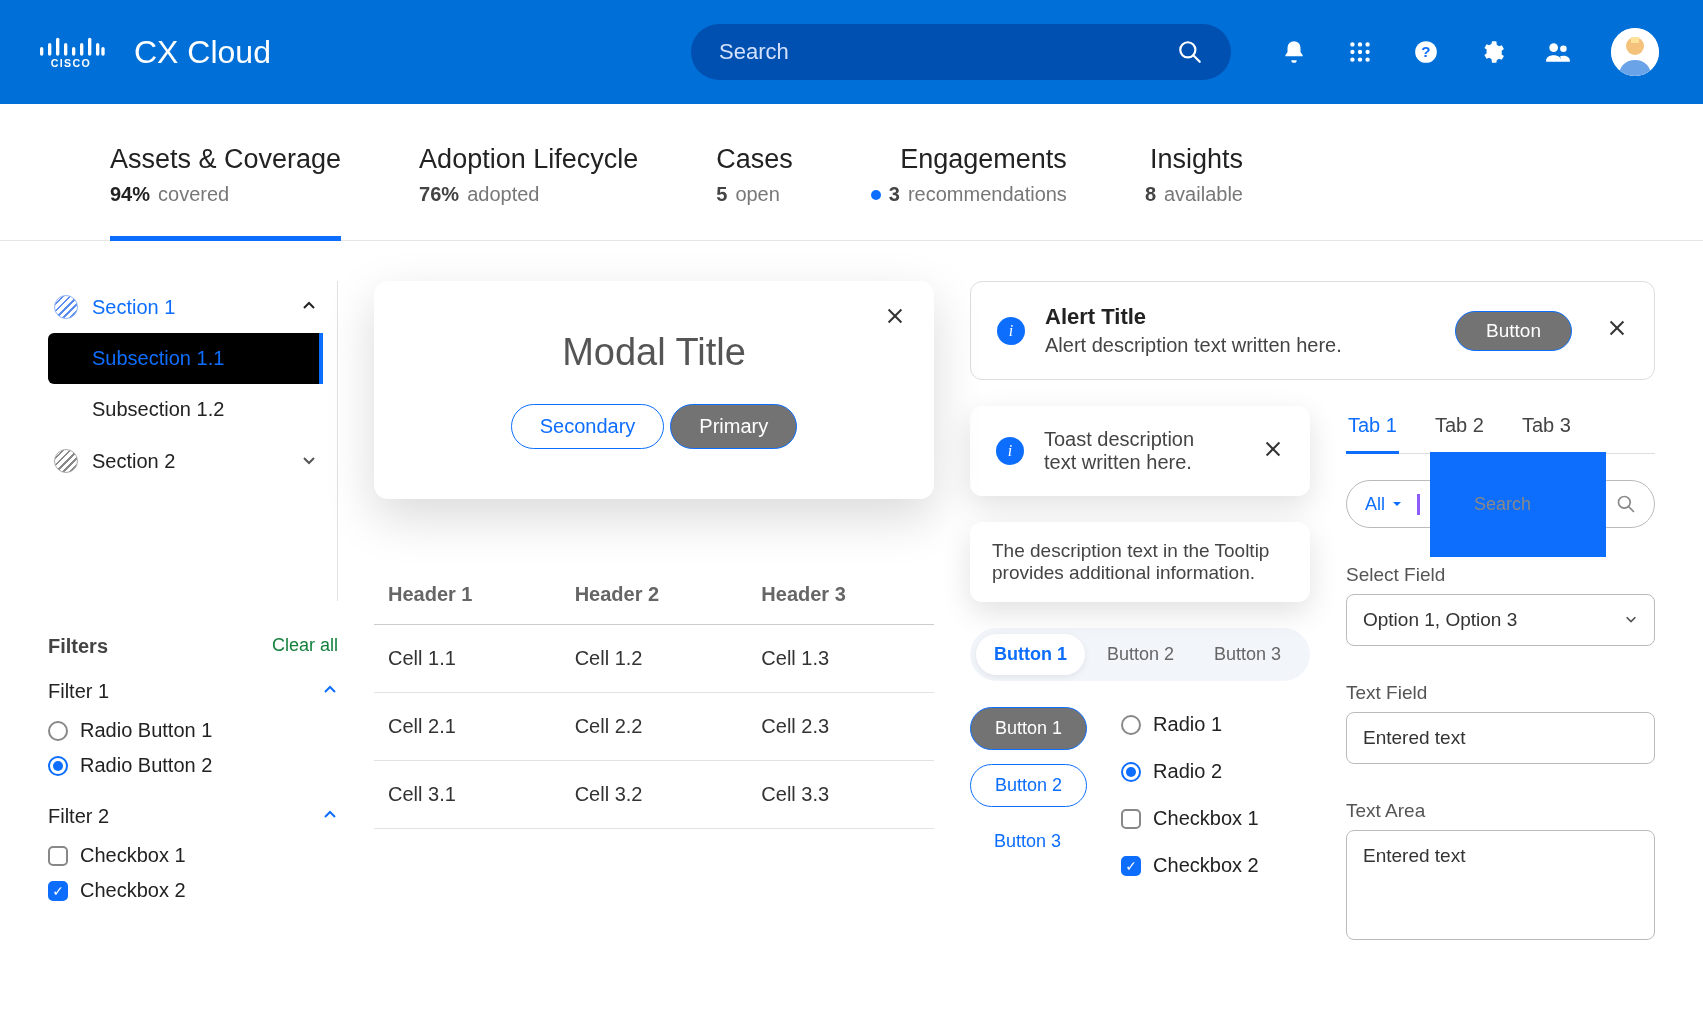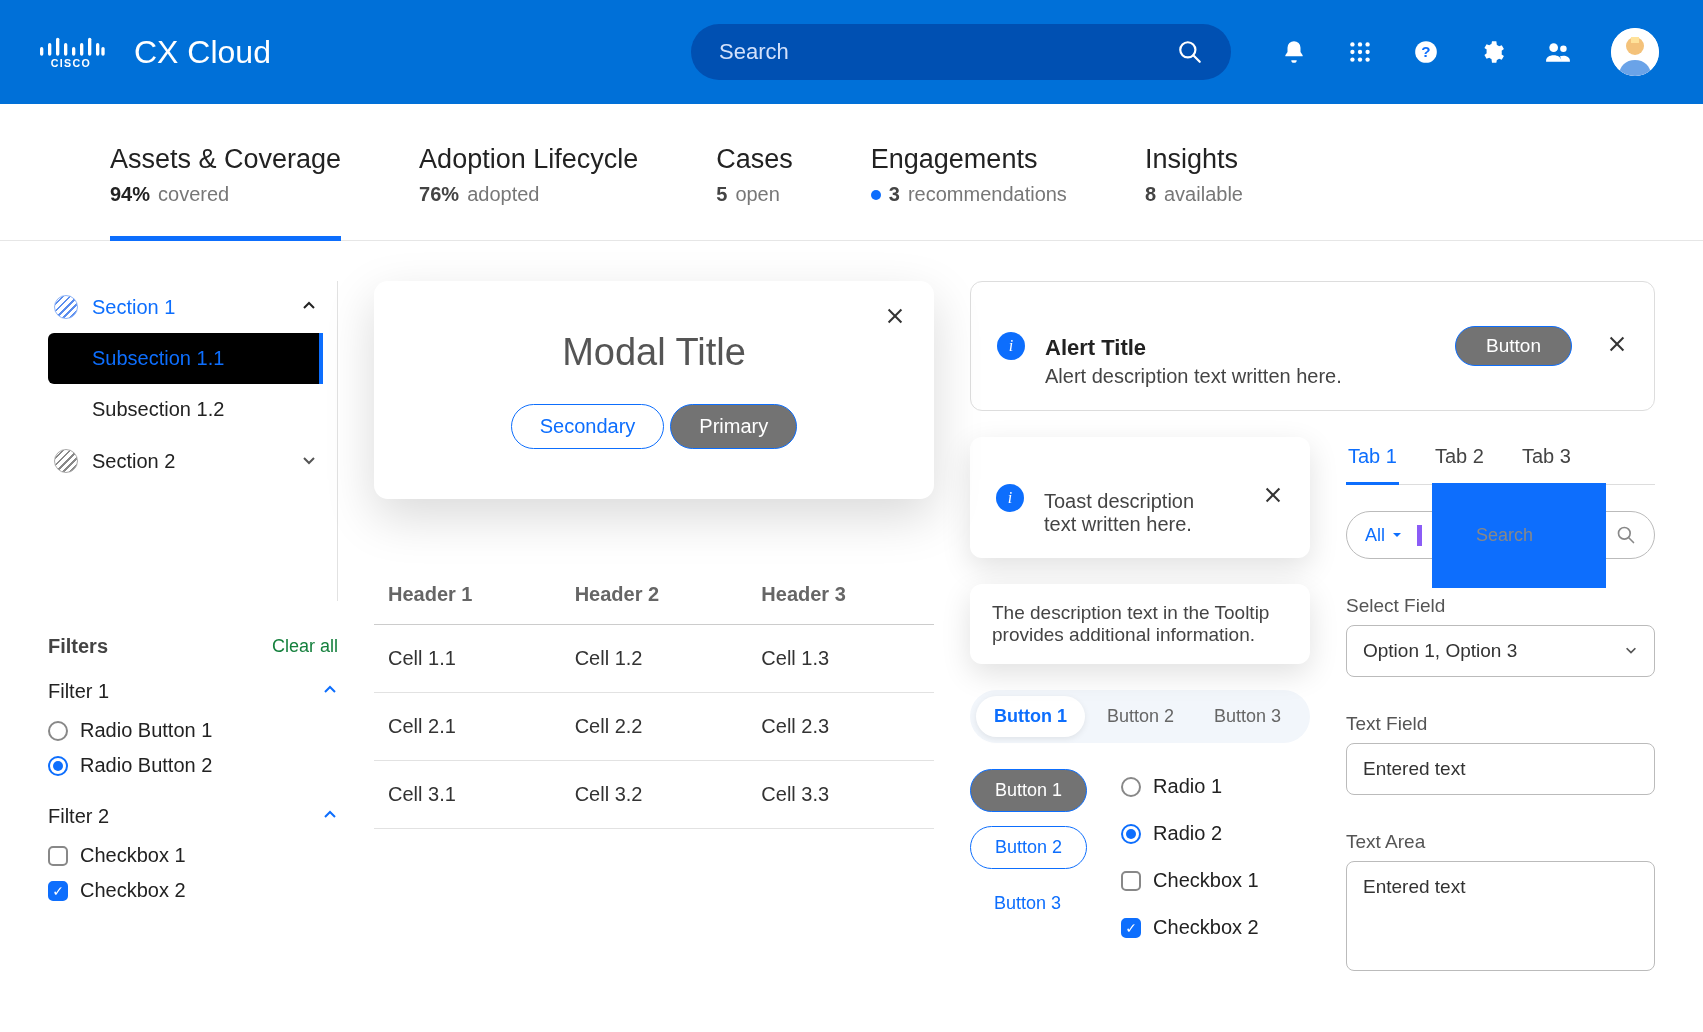--- a/index.html
+++ b/index.html
@@ -75,40 +75,40 @@
 
 .appbar{background:#0d6efd;}
 .appbar{background:rgb(0, 112, 216);}
 .appbar .search{background:rgb(0,80,178);}
 .appbar .search-ph{color:#d3e1fb;}
 
 
 .navtabs{display:flex;gap:78px;padding:40px 110px 0;border-bottom:1px solid #e6e6e6;}
 .navtab{padding-bottom:30px;cursor:pointer;border-bottom:5px solid transparent;margin-bottom:-1px;}
 .navtab.active{border-bottom-color:#0d6efd;}
-.navtab .t{font-size:27px;color:#222;font-weight:400;}
+.navtab .t{font-size:27px;color:#222;font-weight:400;text-align:right;}
 .navtab.active .t{font-weight:400;}
 .navtab .s{font-size:20px;color:#777;margin-top:8px;display:flex;align-items:center;gap:8px;}
 .navtab .s b{color:#444;font-weight:700;}
 .navtab.active .s b{color:#222;}
 .navtab .dot{width:10px;height:10px;border-radius:50%;background:#0d6efd;display:inline-block;}
 
 
 .body{display:flex;padding:40px 48px 60px 48px;gap:36px;align-items:flex-start;}
 .sidebar{width:290px;flex-shrink:0;}
 .side-sec{display:flex;align-items:center;gap:14px;padding:14px 6px;font-size:20px;color:#222;cursor:pointer;}
 .side-sec.blue{color:#0d6efd;}
 .side-sec .chev{margin-left:auto;color:#555;}
 .side-sec.blue .chev{color:#222;}
 .hatch{width:24px;height:24px;border-radius:50%;background:repeating-linear-gradient(135deg,#5a8dee 0 2px,#fff 2px 5px);border:1px solid #8fb4f7;}
 .hatch.gray{background:repeating-linear-gradient(135deg,#888 0 2px,#fff 2px 5px);border-color:#aaa;}
 .sub{padding:14px 6px 14px 44px;font-size:20px;color:#222;cursor:pointer;border-radius:6px 0 0 6px;}
 .sub.active{background:#000000;color:#0d6efd;border-right:4px solid #0d6efd;}
 .sidebar-wrap{border-right:1px solid #e2e2e2;padding-right:14px;min-height:320px;}
-.filters-title{display:flex;align-items:center;font-size:20px;font-weight:700;color:#444;margin:34px 0 14px;}
+.filters-title{display:flex;align-items:flex-start;font-size:20px;font-weight:700;color:#444;margin:34px 0 14px;}
 .filters-title .clear{margin-left:auto;color:#15803d;font-weight:400;cursor:pointer;font-size:18px;}
 .f-head{display:flex;align-items:center;font-size:20px;color:#222;margin:22px 0 10px;}
 .f-head .chev{margin-left:auto;color:#0d6efd;}
 .f-opt{display:flex;align-items:center;gap:12px;font-size:20px;color:#222;padding:6px 0;}
 .radio{width:20px;height:20px;border:2px solid #888;border-radius:50%;display:inline-flex;align-items:center;justify-content:center;}
 .radio.on{border-color:#0d6efd;}
 .radio.on::after{content:"";width:10px;height:10px;border-radius:50%;background:#0d6efd;}
 .check{width:20px;height:20px;border:2px solid #888;border-radius:5px;display:inline-flex;align-items:center;justify-content:center;}
 .check.on{background:#0d6efd;border-color:#0d6efd;}
 .check.on::after{content:"✓";color:#fff;font-size:14px;line-height:1;}
@@ -128,42 +128,42 @@
 .btn.primary{background:#737373;color:#fff;border:1px solid #0d6efd;}
 .btn.secondary{background:#fff;color:#0d6efd;border:1.5px solid #0d6efd;}
 .btn.link{color:#0d6efd;background:none;border:none;}
 
 table.data{width:100%;border-collapse:collapse;font-size:20px;margin-top:40px;}
 table.data th{text-align:left;color:#666;font-weight:700;padding:18px 14px;border-bottom:1px solid #ccc;}
 table.data td{padding:22px 14px;border-bottom:1px solid #e2e2e2;color:#333;}
 
 .alert{border:1px solid #ddd;border-radius:12px;padding:22px 26px;display:flex;align-items:center;gap:20px;}
 .alert .info{width:28px;height:28px;border-radius:50%;background:#0d6efd;color:#fff;display:flex;align-items:center;justify-content:center;font-family:Georgia,serif;font-style:italic;font-size:16px;flex-shrink:0;}
-.alert .texts{flex:1;margin-top:31px;}
+.alert .texts{flex:1;}
 .alert .texts .ttl{font-size:22px;font-weight:700;color:#222;}
 .alert .texts .desc{font-size:20px;color:#444;margin-top:4px;}
 .alert .x{cursor:pointer;color:#222;font-size:18px;margin-left:14px;}
 
 .toast{box-shadow:0 10px 30px rgba(0,0,0,0.12);border:none;}
 .tooltip{background:#fff;border-radius:12px;box-shadow:0 10px 30px rgba(0,0,0,0.12);padding:18px 22px;font-size:19px;color:#444;position:relative;}
 .tooltip::after{content:"";position:absolute;bottom:-12px;left:160px;border:12px solid transparent;border-top-color:#fff;}
 
 .seg{background:#f2f6fb;border-radius:999px;padding:6px;display:flex;gap:4px;}
 .seg .sbtn{padding:10px 18px;border-radius:999px;font-size:18px;color:#666;cursor:pointer;}
 .seg .sbtn.on{background:#fff;color:#0d6efd;font-weight:700;box-shadow:0 2px 6px rgba(0,0,0,0.08);}
 
 .btnstack{display:flex;flex-direction:column;gap:14px;align-items:flex-start;}
 .radiostack{display:flex;flex-direction:column;gap:12px;}
 
 .tabs2{display:flex;gap:34px;border-bottom:1px solid #ddd;}
 .tabs2 .t2{padding:8px 2px 14px;font-size:20px;color:#444;cursor:pointer;border-bottom:3px solid transparent;margin-bottom:-1px;}
 .tabs2 .t2.on{color:#0d6efd;border-bottom-color:#0d6efd;}
 
 .searchcombo{border:1px solid #bbb;border-radius:999px;height:48px;display:flex;align-items:center;padding:0 18px;gap:10px;}
-.searchcombo .sel{color:#0d6efd;font-size:18px;display:flex;align-items:center;gap:6px;border-right:5px solid #8b5cf6;padding-right:14px;}
+.searchcombo .sel{color:#0d6efd;font-size:18px;display:flex;align-items:center;gap:6px;border-right:3px solid #8b5cf6;padding-right:14px;}
 .searchcombo .ph{color:#888;font-size:18px;flex:1;}
 
 .field-label{font-size:19px;color:#555;margin:10px 0 8px;}
 .select,.textinput,.textarea{border:1px solid #bbb;border-radius:8px;padding:14px 16px;font-size:19px;color:#333;width:100%;display:flex;align-items:center;}
 .select .arrow{margin-left:auto;color:#555;}
 .textarea{height:110px;align-items:flex-start;}
 
 svg.chev{width:16px;height:16px;}
 .xicon{width:22px;height:22px;stroke:#333;stroke-width:2.2;fill:none;}
 </style>

